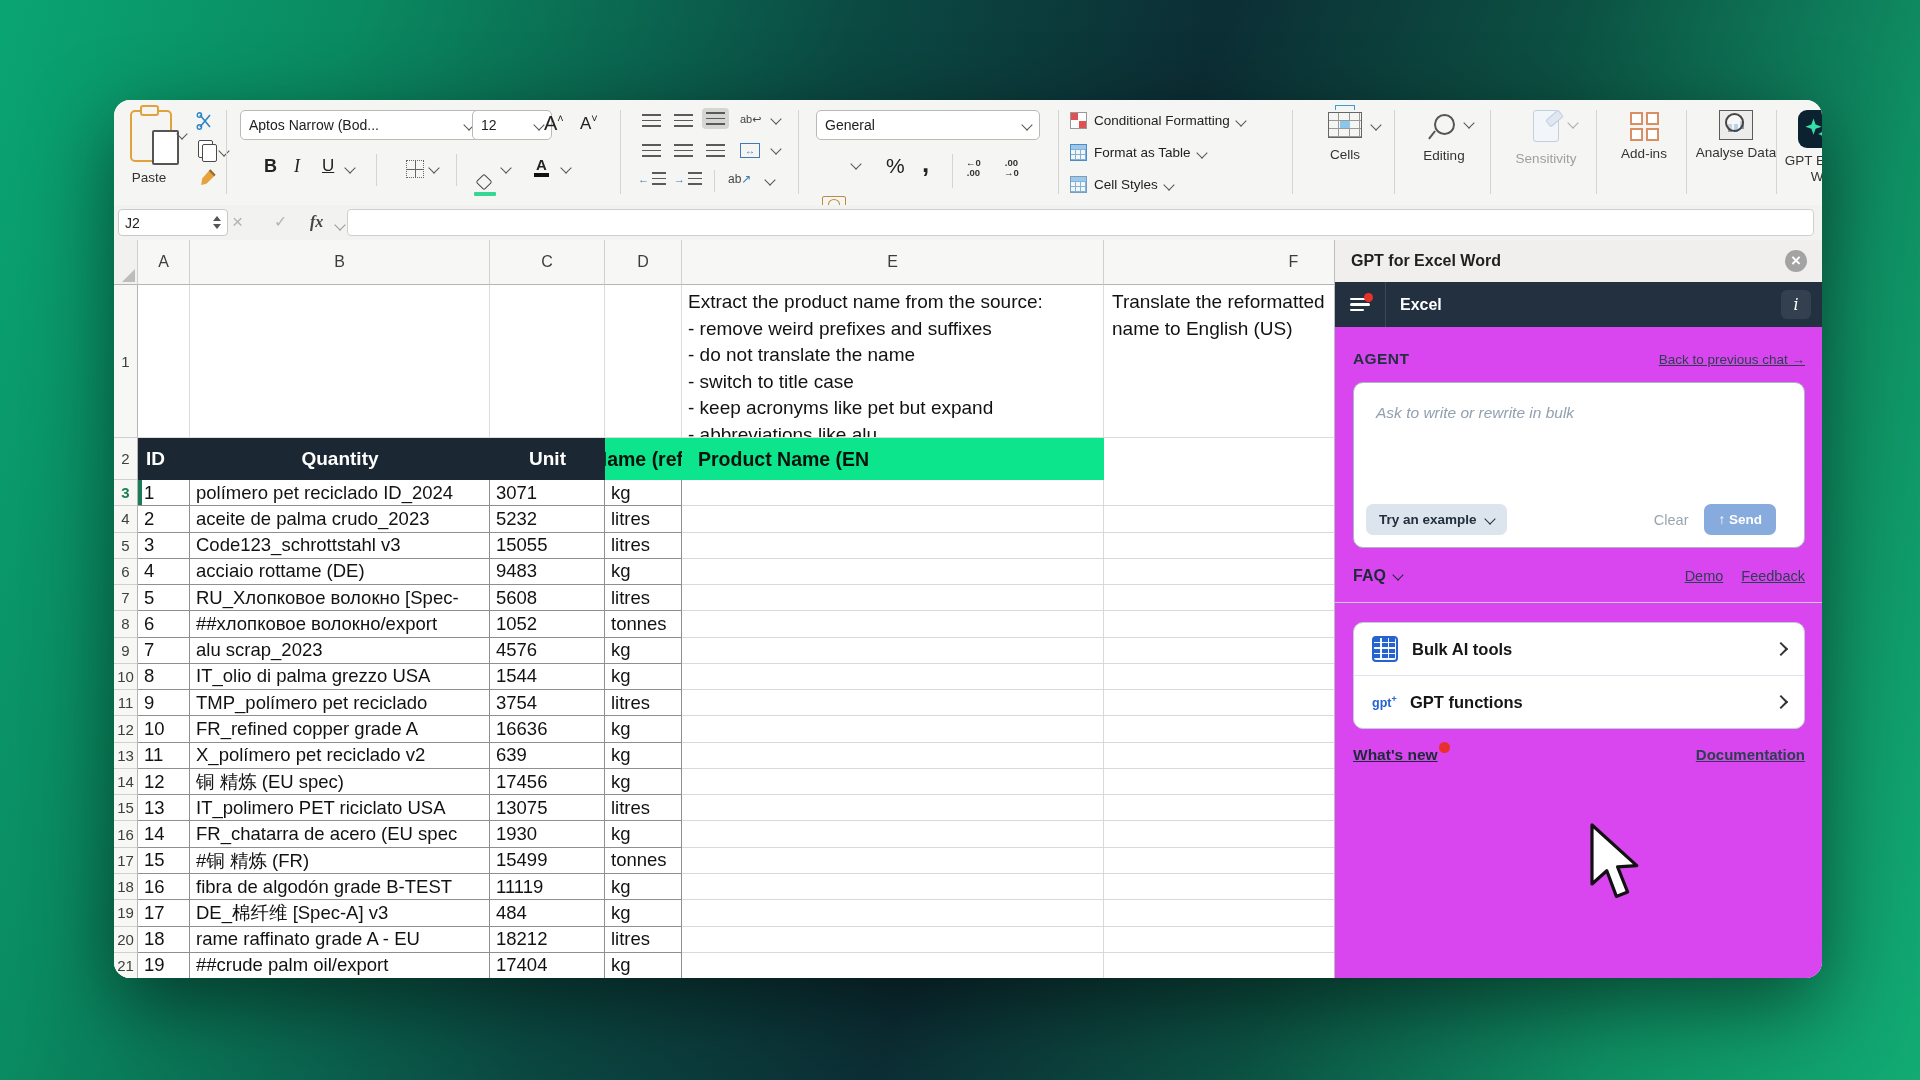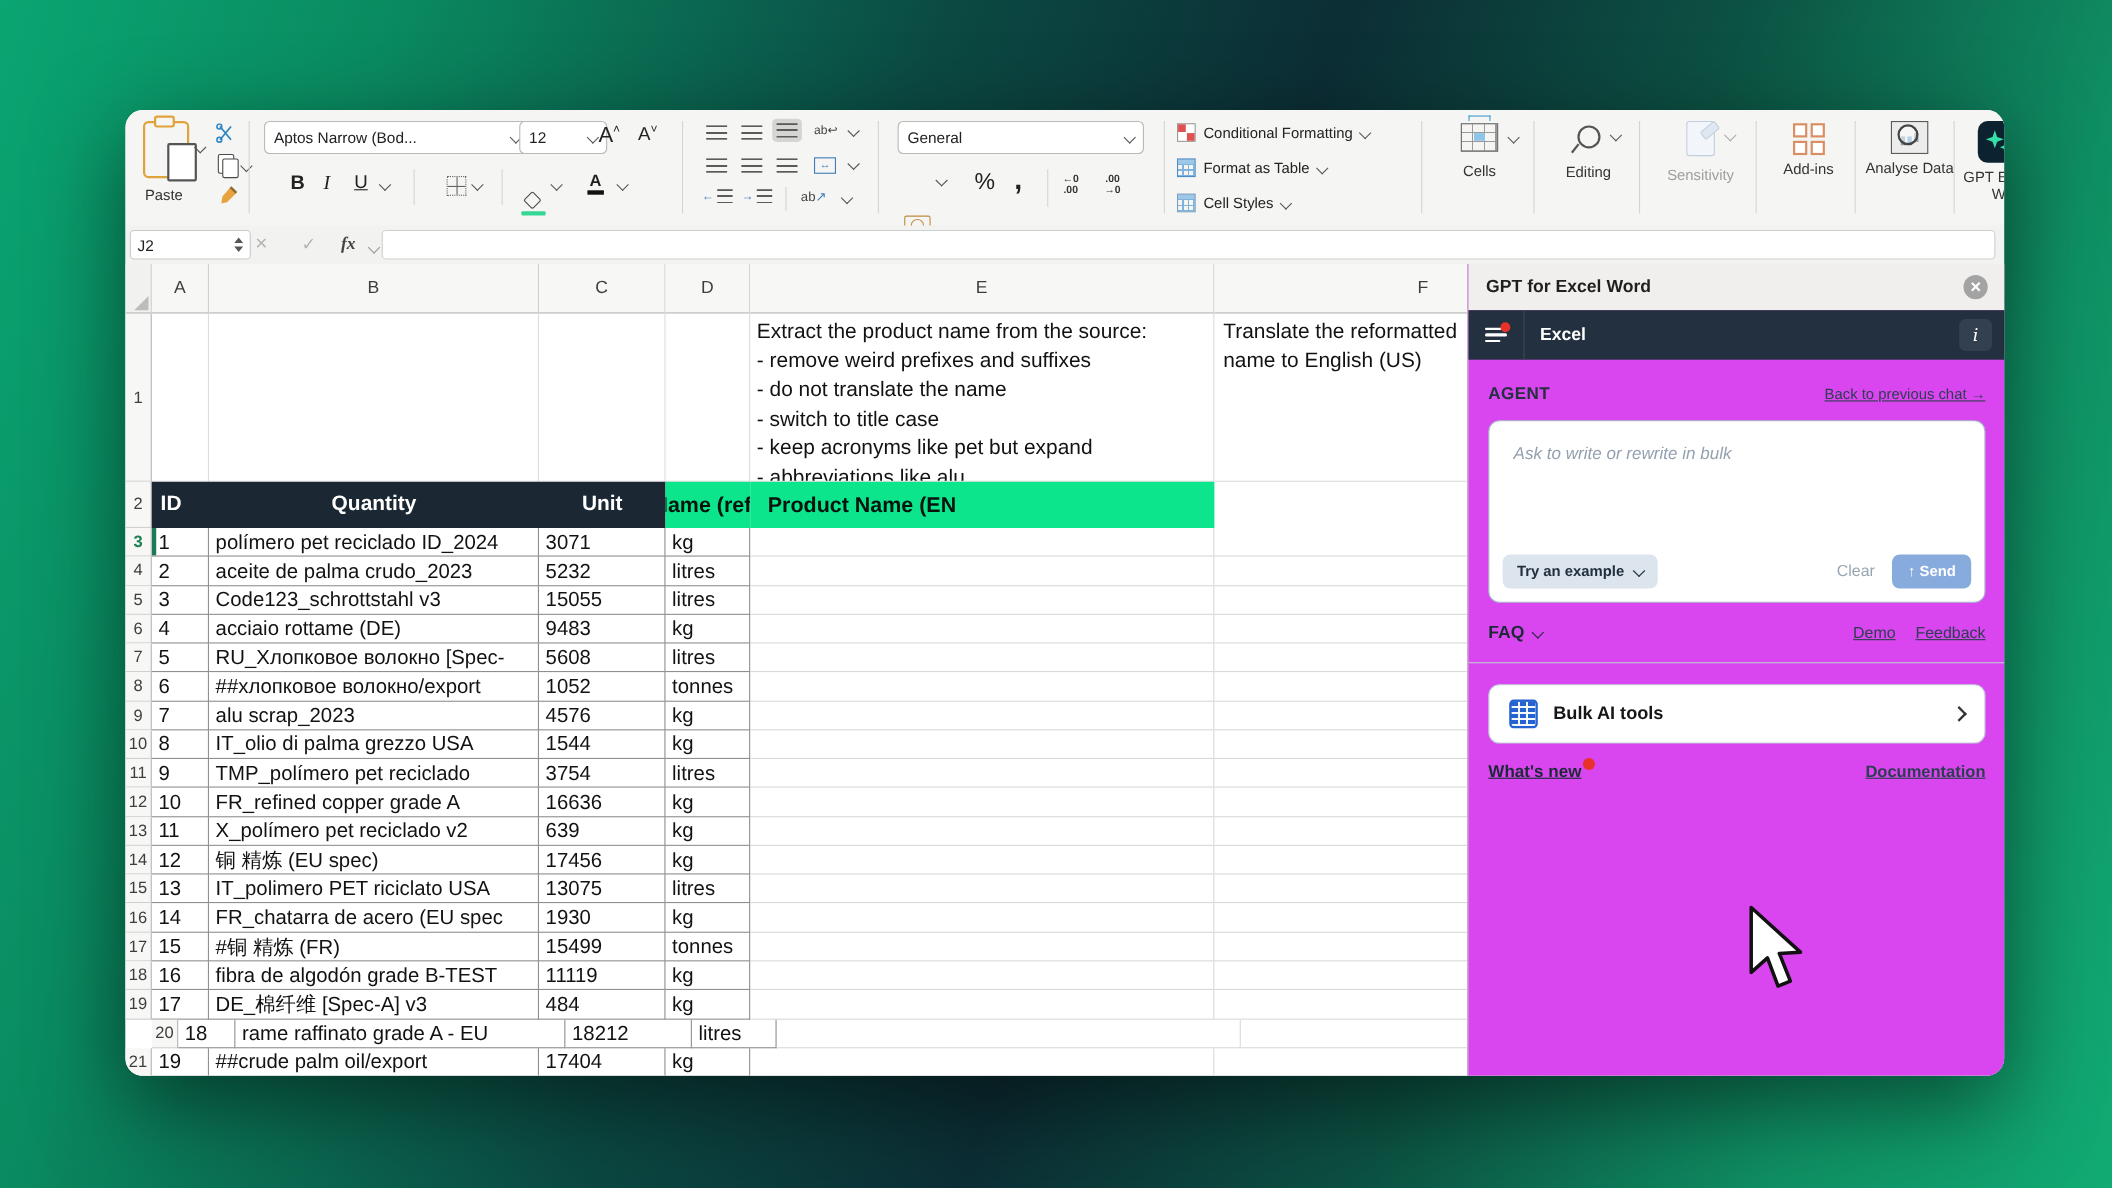--- a/index.html
+++ b/index.html
@@ -101,21 +101,21 @@
   .burger i:nth-child(3){width:14px;}
   .reddot{position:absolute;width:9px;height:9px;border-radius:50%;background:#e8312a;}
   .home{margin-left:14px;color:#fff;font-size:16px;font-weight:700;}
   .infobtn{position:absolute;right:12px;top:8px;width:30px;height:29px;background:#33404f;border-radius:6px;color:#fff;font-family:"DejaVu Serif",serif;font-style:italic;font-size:16px;display:flex;align-items:center;justify-content:center;}
   .pbody{padding:0 18px;position:relative;}
   .agentrow{padding-top:23px;display:flex;justify-content:space-between;align-items:baseline;}
   .agent{font-size:15.5px;font-weight:800;color:#22303f;letter-spacing:.4px;}
   .plink{font-size:13.5px;color:#2c3e50;text-decoration:underline;}
   .pcard{margin-top:14px;background:#fff;border:1.5px solid #a9b6c6;border-radius:10px;height:164px;position:relative;}
   .ph{position:absolute;left:22px;top:21px;font-style:italic;color:#93a0af;font-size:15.5px;}
-  .cardbot{position:absolute;left:12px;right:12px;bottom:12px;display:flex;align-items:center;}
+  .cardbot{position:absolute;left:12px;right:28px;bottom:12px;display:flex;align-items:center;}
   .trypill{background:#dce4ee;border-radius:7px;padding:8px 13px;font-size:13.5px;font-weight:700;color:#222f3e;display:flex;gap:9px;align-items:center;}
   .trypill .cv{border-color:#222f3e;margin-top:-2px;}
   .clear{margin-left:auto;color:#9aa5b2;font-size:14.5px;margin-right:16px;}
   .send{background:#87abdd;color:#fff;font-weight:700;font-size:13.5px;border-radius:7px;padding:8px 14px;display:flex;gap:7px;align-items:center;}
   .faqrow{margin-top:19px;display:flex;justify-content:space-between;align-items:baseline;}
   .faq{font-size:16px;font-weight:800;color:#1c2a38;display:flex;align-items:center;gap:8px;}
   .faq .cv{border-color:#1c2a38;margin-top:-3px;}
   .faqlinks{display:flex;gap:18px;}
   .faqlinks .plink{font-size:14.5px;}
   .pdivider{height:1px;background:#c2cbd6;margin:17px -18px 0;}
@@ -479,21 +479,21 @@
           </div>
           <div class="grow" style="height: 26.27px;">
             <div class="rn">19</div>
             <div class="c t">17</div>
             <div class="c t">DE_棉纤维 [Spec-A] v3</div>
             <div class="c t">484</div>
             <div class="c t">kg</div>
             <div class="c lt"></div>
             <div class="c lt"></div>
           </div>
-          <div class="grow" style="height: 26.27px; margin-left: 24px;">
+          <div class="grow" style="height: 26.27px;">
             <div class="rn">20</div>
             <div class="c t">18</div>
             <div class="c t">rame raffinato grade A - EU</div>
             <div class="c t">18212</div>
             <div class="c t">litres</div>
             <div class="c lt"></div>
             <div class="c lt"></div>
           </div>
           <div class="grow" style="height: 26.27px;">
             <div class="rn">21</div>
@@ -550,20 +550,25 @@
             <span class="plink">Feedback</span>
           </span>
         </div>
         <div class="pdivider"></div>
         <div class="cardlist">
           <div class="cardrow">
             <span class="bulkicon"></span>
             <span class="lbl">Bulk AI tools</span>
             <span class="cvr"></span>
           </div>
+          <div class="cardrow">
+            <span class="gptfn">gpt<sup>+</sup></span>
+            <span class="lbl">GPT functions</span>
+            <span class="cvr"></span>
+          </div>
         </div>
         <div class="footrow">
           <span class="wn"><span>What's new</span><span class="reddot"></span></span>
           <span class="doc">Documentation</span>
         </div>
       </div>
     </div>
   </div>
 
   <svg class="cursor" width="58" height="82" viewBox="0 0 29 41">

